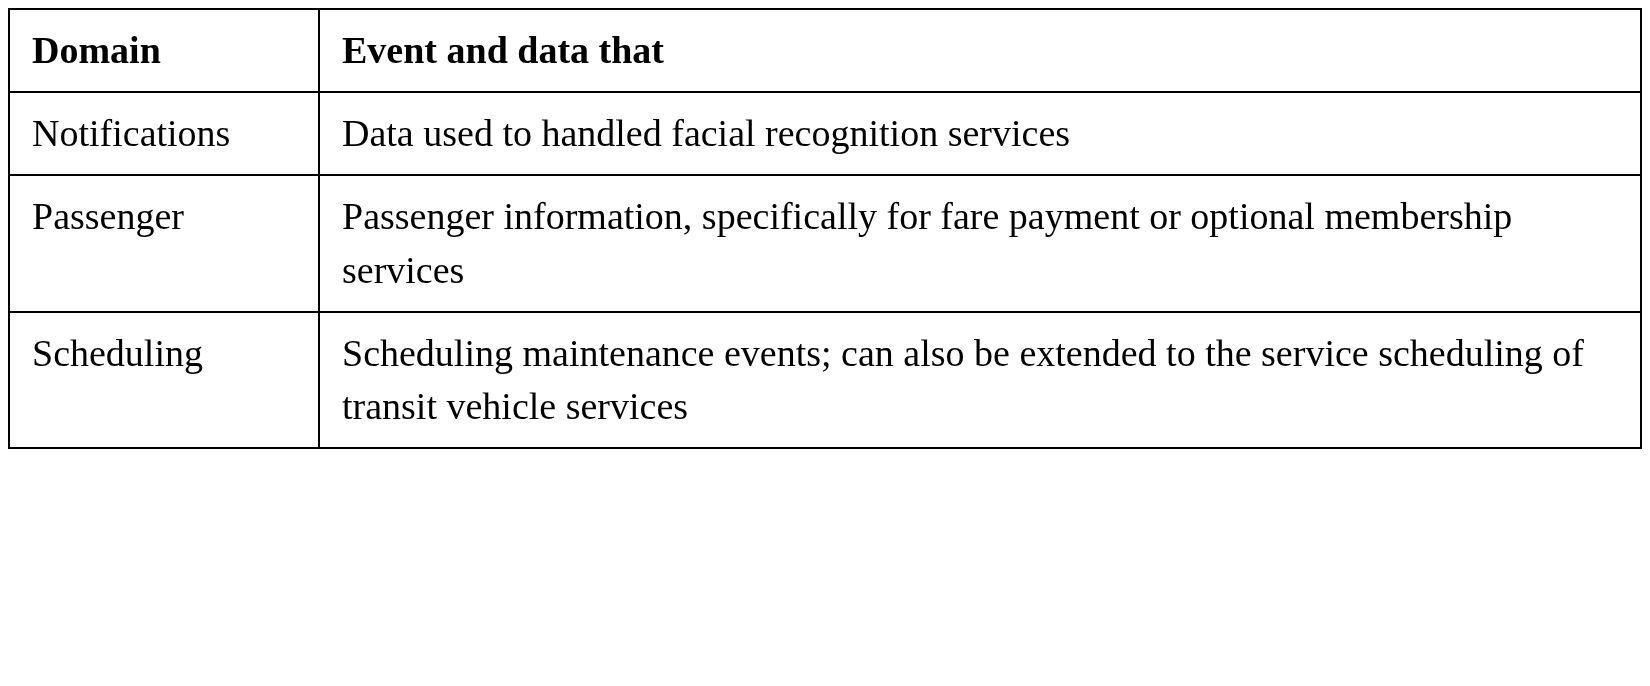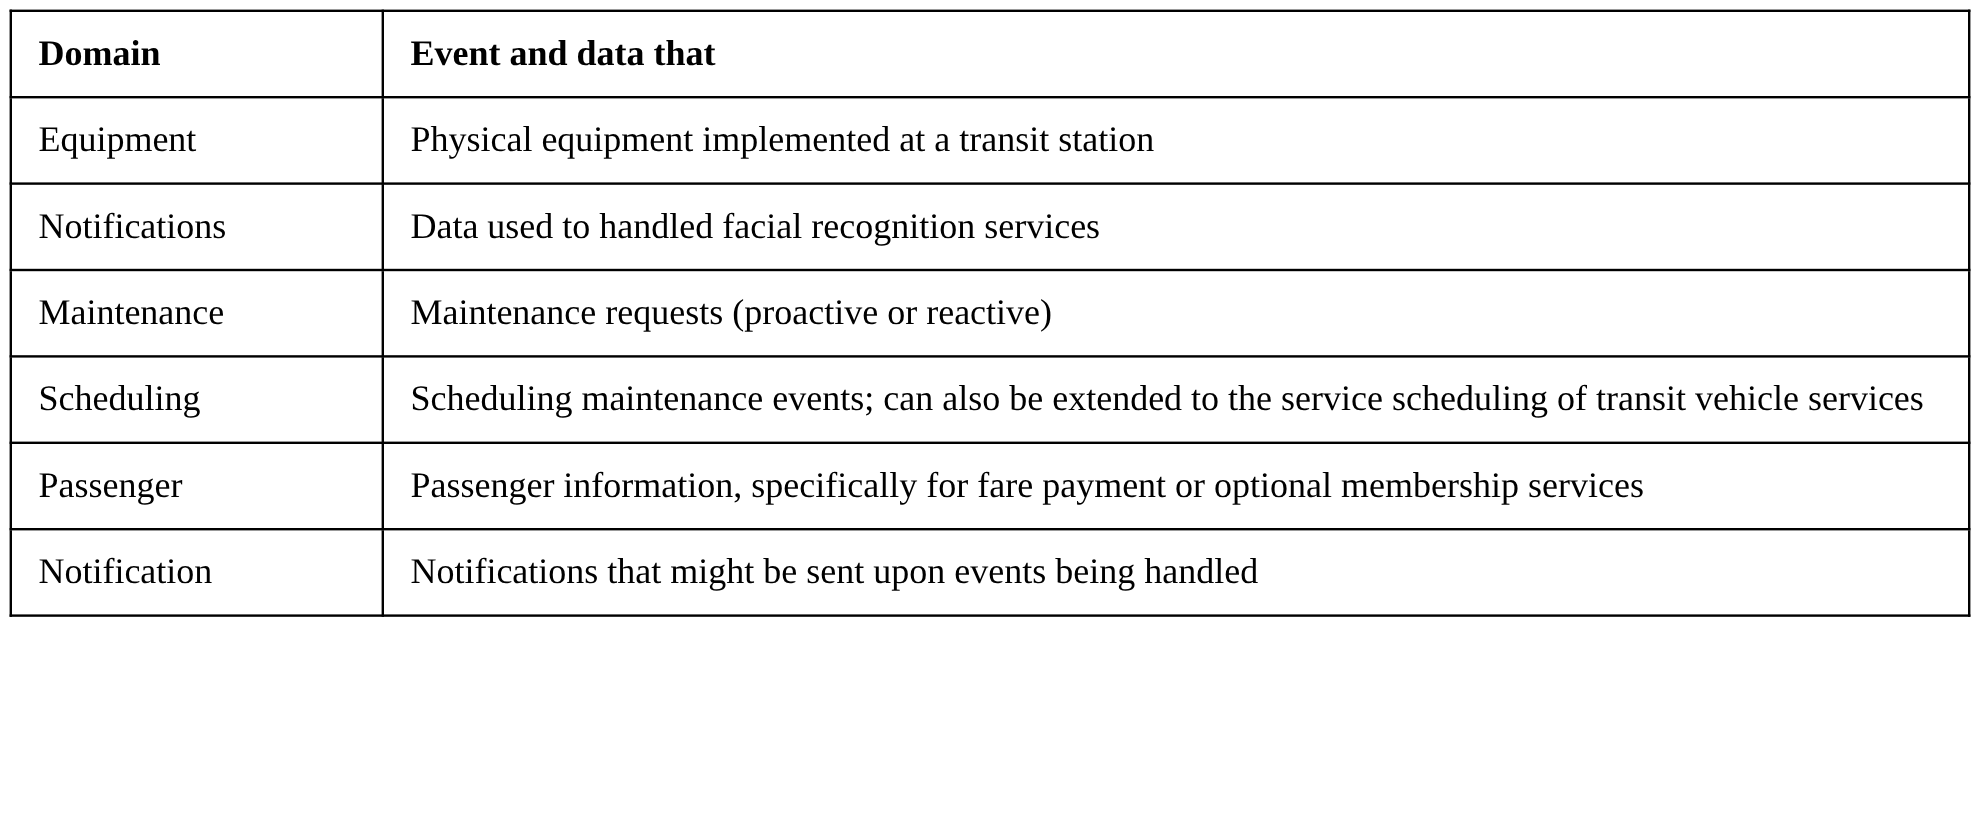--- a/index.html
+++ b/index.html
@@ -16,21 +16,21 @@
     table {
       border-collapse: collapse;
       width: 100%;
       background: #ffffff;
     }
     th, td {
       border: 2px solid #000000;
       padding: 14px 22px;
       text-align: left;
       vertical-align: top;
-      font-size: 30px;
+      font-size: 38px;
       line-height: 1.4;
       color: #000000;
     }
     th {
       font-weight: bold;
     }
     th.col-domain, td.col-domain {
       width: 310px;
     }
   </style>
@@ -39,37 +39,25 @@
 
 <table>
   <thead>
     <tr>
       <th class="col-domain">Domain</th>
       <th class="col-scope">Event and data that</th>
     </tr>
   </thead>
   <tbody>
     <tr>
-      <td class="col-domain">Equipment</td>
-      <td class="col-scope">Physical equipment implemented at a transit station</td>
-    </tr>
-    <tr>
       <td class="col-domain">Notifications</td>
       <td class="col-scope">Data used to handled facial recognition services</td>
-    </tr>
-    <tr>
-      <td class="col-domain">Maintenance</td>
-      <td class="col-scope">Maintenance requests (proactive or reactive)</td>
-    </tr>
-    <tr>
-      <td class="col-domain">Scheduling</td>
-      <td class="col-scope">Scheduling maintenance events; can also be extended to the service scheduling of transit vehicle services</td>
     </tr>
     <tr>
       <td class="col-domain">Passenger</td>
       <td class="col-scope">Passenger information, specifically for fare payment or optional membership services</td>
     </tr>
     <tr>
-      <td class="col-domain">Notification</td>
-      <td class="col-scope">Notifications that might be sent upon events being handled</td>
+      <td class="col-domain">Scheduling</td>
+      <td class="col-scope">Scheduling maintenance events; can also be extended to the service scheduling of transit vehicle services</td>
     </tr>
   </tbody>
 </table>
 
 </body></html>

